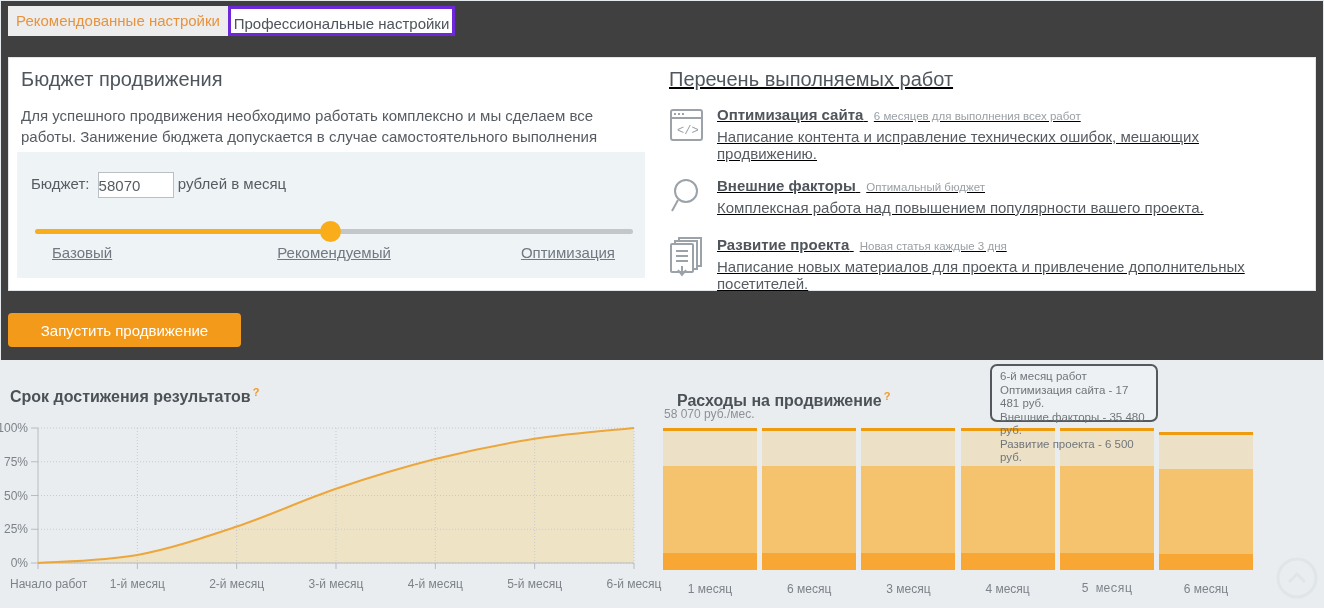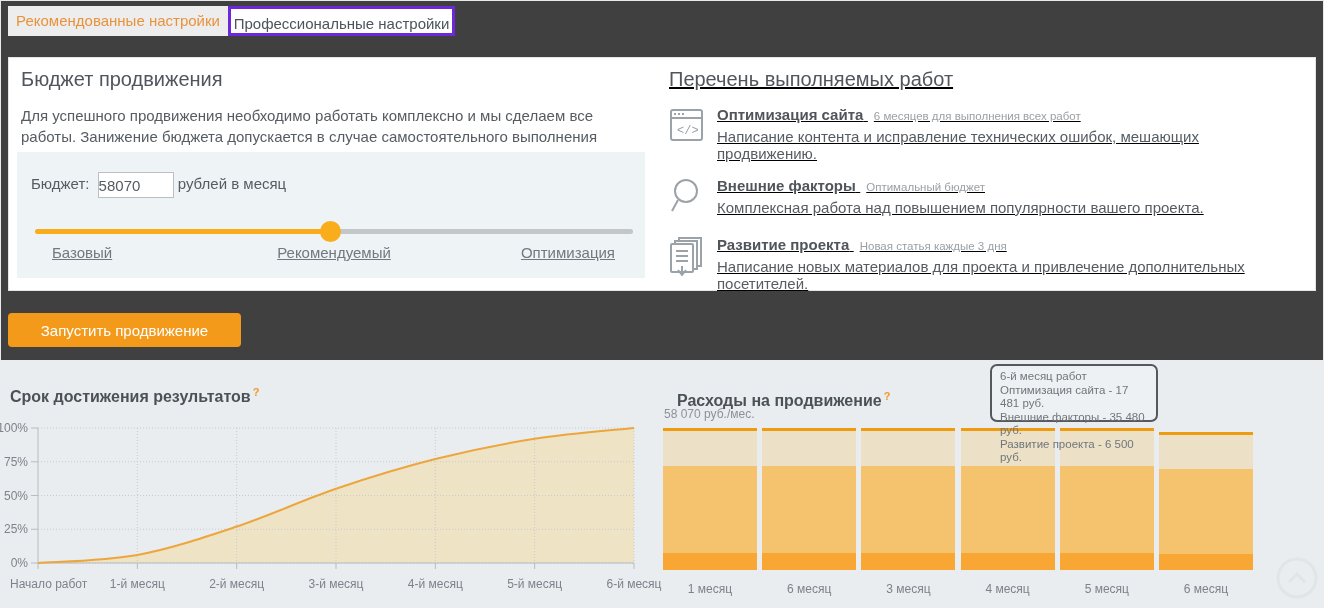--- a/index.html
+++ b/index.html
@@ -237,21 +237,21 @@
           <div class="bar-seg" style="flex-grow: 63; background: rgb(245, 194, 109);"></div>
           <div class="bar-seg" style="flex-grow: 12; background: rgb(248, 166, 52);"></div>
         </div>
         <div class="bar-label" style="left: 960.6px; top: 222px; width: 94px;">4 месяц</div>
         <div class="bar" style="left: 1059.8px; top: 68px; width: 94px; height: 142px;">
           <div class="bar-topline" style="height: 3px; background: rgb(239, 155, 16);"></div>
           <div class="bar-seg" style="flex-grow: 25; background: rgb(236, 225, 198);"></div>
           <div class="bar-seg" style="flex-grow: 63; background: rgb(245, 194, 109);"></div>
           <div class="bar-seg" style="flex-grow: 12; background: rgb(248, 166, 52);"></div>
         </div>
-        <div class="bar-label" style="left: 1059.8px; top: 222px; width: 94px;">5 месяц</div>
+        <div class="bar-label" style="left: 1059.8px; top: 222px; width: 94px; font-family: Liberation Mono, monospace;">5 месяц</div>
         <div class="bar" style="left: 1159px; top: 72.26px; width: 94px; height: 137.74px;">
           <div class="bar-topline" style="height: 3px; background: rgb(239, 155, 16);"></div>
           <div class="bar-seg" style="flex-grow: 25; background: rgb(236, 225, 198);"></div>
           <div class="bar-seg" style="flex-grow: 63; background: rgb(245, 194, 109);"></div>
           <div class="bar-seg" style="flex-grow: 12; background: rgb(248, 166, 52);"></div>
         </div>
         <div class="bar-label" style="left: 1159px; top: 222px; width: 94px;">6 месяц</div>
       </div>
 
     <div class="tooltip">

